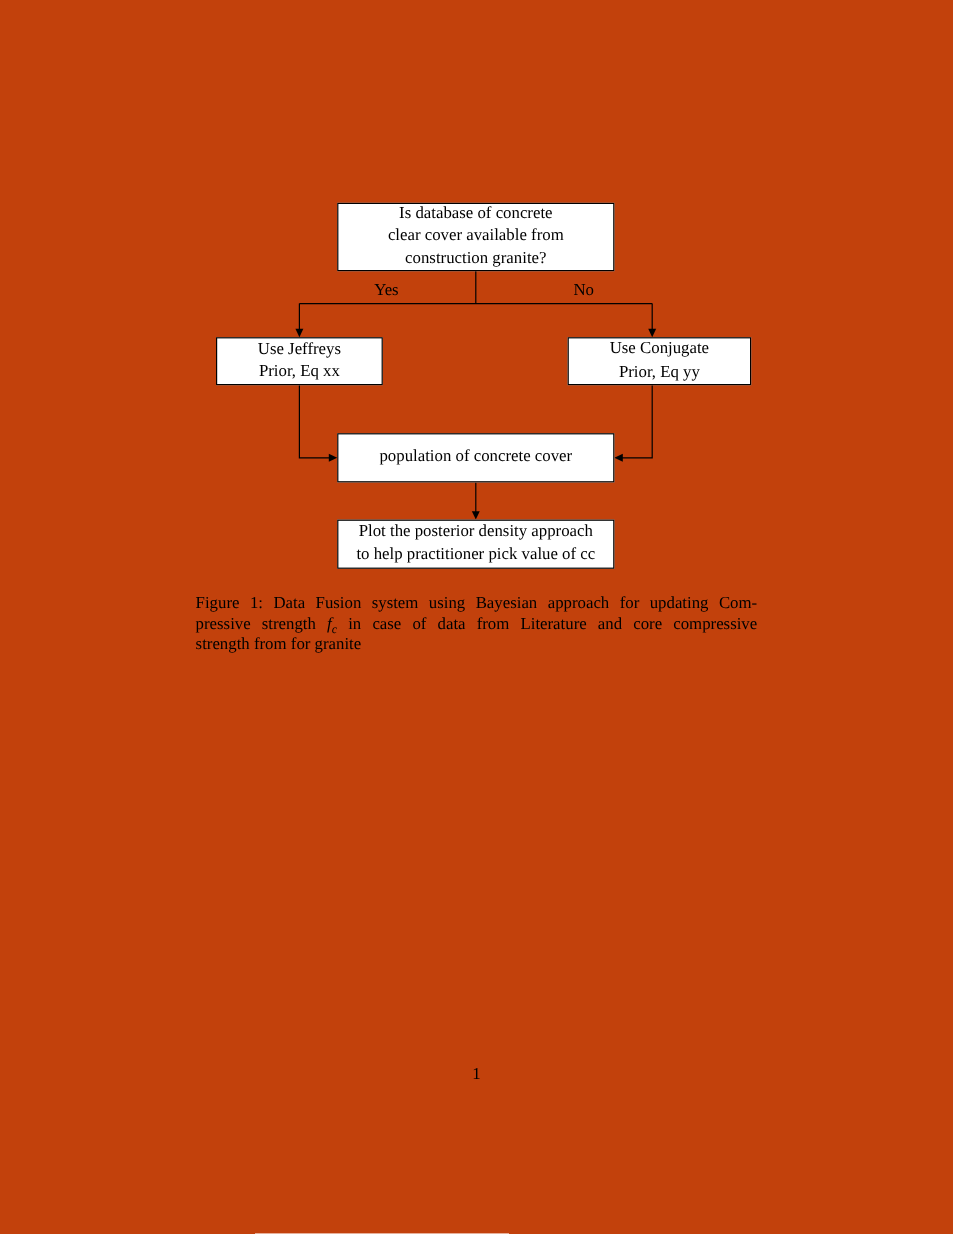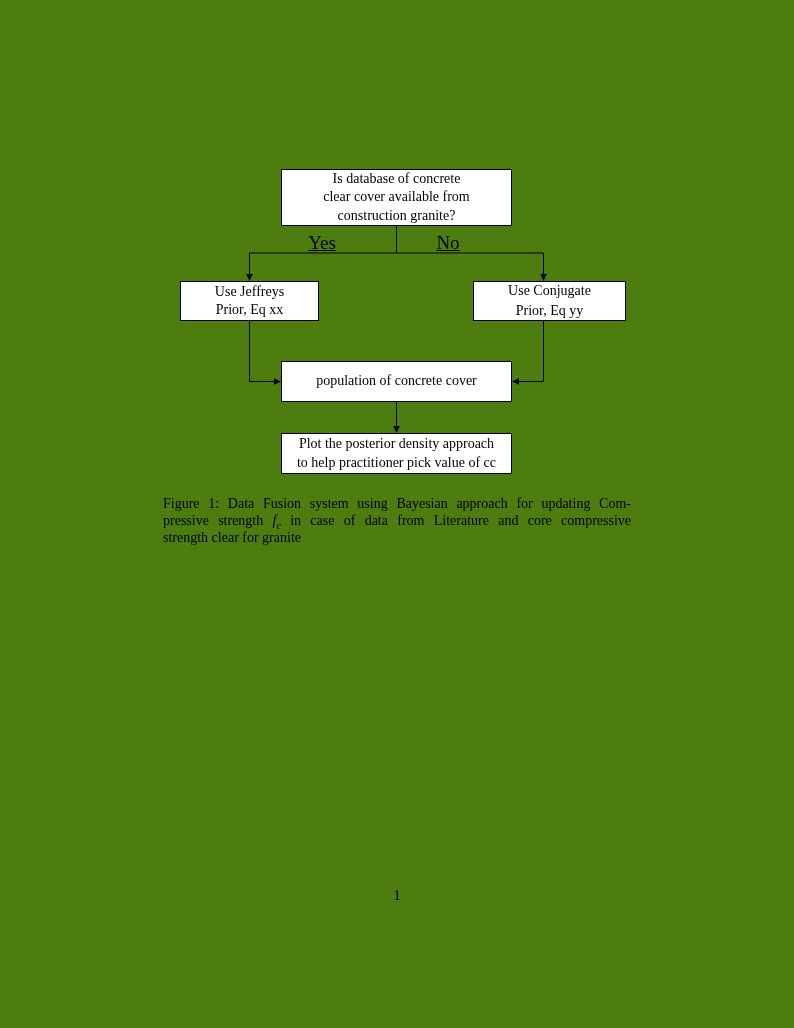--- a/index.html
+++ b/index.html
@@ -1,20 +1,20 @@
 <!DOCTYPE html>
 <html><head>
 <meta charset="utf-8">
 <style>
   html, body { margin: 0; padding: 0; background: #ffffff; }
   #page {
     position: relative;
     width: 794px;
     height: 1028px;
-    background: #4d7c0f;
+    background: #c2410c;
     font-family: "Liberation Serif", "DejaVu Serif", serif;
     color: #000000;
     overflow: hidden;
   }
   .box {
     position: absolute;
     border: 1px solid #000000;
     box-sizing: border-box;
     display: flex;
     flex-direction: column;
@@ -25,28 +25,27 @@
     background: #ffffff;
   }
   .box span { display: block; white-space: nowrap; }
   #box-question  { left: 281px; top: 169px; width: 231px; height: 57px; }
   #box-jeffreys  { left: 180px; top: 281px; width: 139px; height: 40px; }
   #box-conjugate { left: 473px; top: 281px; width: 153px; height: 40px; justify-content: space-between; }
   #box-posterior { left: 281px; top: 361px; width: 231px; height: 41px; }
   #box-plot      { left: 281px; top: 433px; width: 231px; height: 41px; }
   .edge-label {
     position: absolute;
-    font-size: 19px;
+    font-size: 14px;
     width: 50px;
     text-align: center;
     line-height: 16px;
-    text-decoration: underline;
   }
   #label-yes { left: 297px; top: 235px; }
-  #label-no  { left: 423px; top: 235px; }
+  #label-no  { left: 445px; top: 235px; text-align: right; }
   svg.connectors { position: absolute; left: 0; top: 0; }
   .caption {
     position: absolute;
     left: 163px;
     top: 495px;
     width: 468px;
     font-size: 14px;
     line-height: 17.2px;
   }
   .cap-line.justify { text-align: justify; text-align-last: justify; }
@@ -105,18 +104,18 @@
   </div>
 
   <div class="box" id="box-plot">
     <span>Plot the posterior density approach</span>
     <span>to help practitioner pick value of cc</span>
   </div>
 
   <div class="caption">
     <div class="cap-line justify">Figure 1: Data Fusion system using Bayesian approach for updating Com-</div>
     <div class="cap-line justify"><span>pressive strength</span> <span class="math-fc"><span>f</span><sub>c</sub></span> <span>in case of data from Literature and core compressive</span></div>
-    <div class="cap-line">strength clear for granite</div>
+    <div class="cap-line">strength from for granite</div>
   </div>
 
   <div class="pageno">1</div>
 
 </div>
 
 </body></html>

